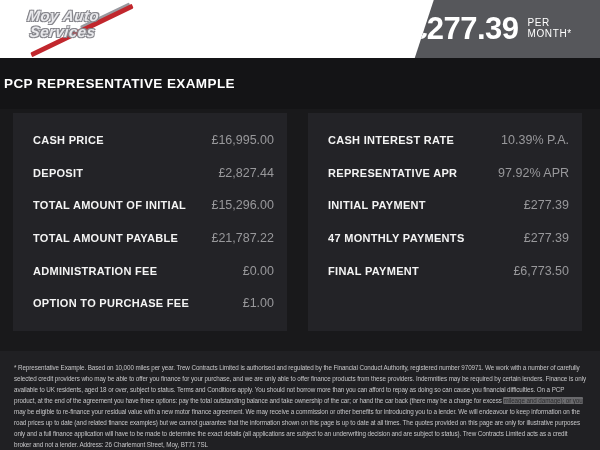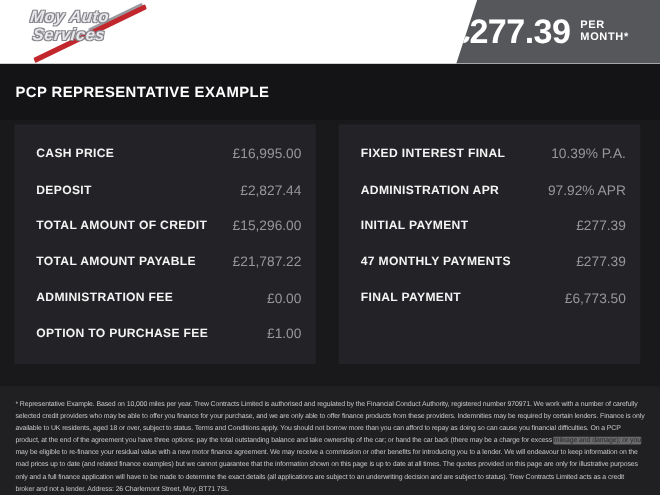--- a/index.html
+++ b/index.html
@@ -26,26 +26,26 @@
     line-height:16px;color:#e9e9ec;letter-spacing:0.5px;
     text-shadow:-1px -1px 0 #86868c,1px -1px 0 #86868c,-1px 1px 0 #86868c,1px 1px 0 #86868c;}
   .logo-text .l2{margin-left:4px;}
 
   .price-flag{position:absolute;top:0;right:0;width:190px;height:58px;
     background:var(--flag-gray);
     clip-path:polygon(12.5% 0,100% 0,100% 100%,2.5% 100%);
     display:flex;align-items:center;justify-content:flex-end;
     padding-right:18px;gap:9px;}
   .price-main{color:#ffffff;font-size:31px;font-weight:bold;letter-spacing:-0.5px;}
-  .price-suffix{color:#ffffff;font-size:10px;font-weight:bold;letter-spacing:0.6px;
+  .price-suffix{color:#ffffff;font-size:10px;font-weight:normal;letter-spacing:0.6px;
     padding-bottom:2px;}
 
   
   .header-band{width:600px;height:51px;background:var(--header-bg);
-    display:flex;align-items:center;padding-left:14px;}
+    display:flex;align-items:center;padding-left:4px;}
   .header-title{color:#ffffff;font-size:13.5px;font-weight:bold;letter-spacing:0.4px;}
 
   
   .main-section{width:600px;height:232px;background:var(--main-bg);
     display:flex;gap:21px;padding:4px 13px 0 13px;text-align:center;}
   .panel{width:274px;height:218px;background:var(--panel-bg);
     padding:11px 0;display:flex;flex-direction:column;}
   .frow{height:32.6px;display:flex;align-items:center;
     justify-content:space-between;padding:0 13px 0 20px;}
   .flabel{color:#f4f4f4;font-size:11px;font-weight:bold;letter-spacing:0.3px;white-space:nowrap;}
@@ -85,44 +85,44 @@
   <div class="panel">
     <div class="frow">
       <span class="flabel">CASH PRICE</span>
       <span class="fvalue">£16,995.00</span>
     </div>
     <div class="frow">
       <span class="flabel">DEPOSIT</span>
       <span class="fvalue">£2,827.44</span>
     </div>
     <div class="frow">
-      <span class="flabel">TOTAL AMOUNT OF CREDIT</span>
+      <span class="flabel">TOTAL AMOUNT OF INITIAL</span>
       <span class="fvalue">£15,296.00</span>
     </div>
     <div class="frow">
       <span class="flabel">TOTAL AMOUNT PAYABLE</span>
       <span class="fvalue">£21,787.22</span>
     </div>
     <div class="frow">
       <span class="flabel">ADMINISTRATION FEE</span>
       <span class="fvalue">£0.00</span>
     </div>
     <div class="frow">
       <span class="flabel">OPTION TO PURCHASE FEE</span>
       <span class="fvalue">£1.00</span>
     </div>
   </div>
 
   <div class="panel">
     <div class="frow">
-      <span class="flabel">FIXED INTEREST FINAL</span>
+      <span class="flabel">CASH INTEREST RATE</span>
       <span class="fvalue">10.39% P.A.</span>
     </div>
     <div class="frow">
-      <span class="flabel">ADMINISTRATION APR</span>
+      <span class="flabel">REPRESENTATIVE APR</span>
       <span class="fvalue">97.92% APR</span>
     </div>
     <div class="frow">
       <span class="flabel">INITIAL PAYMENT</span>
       <span class="fvalue">£277.39</span>
     </div>
     <div class="frow">
       <span class="flabel">47 MONTHLY PAYMENTS</span>
       <span class="fvalue">£277.39</span>
     </div>

